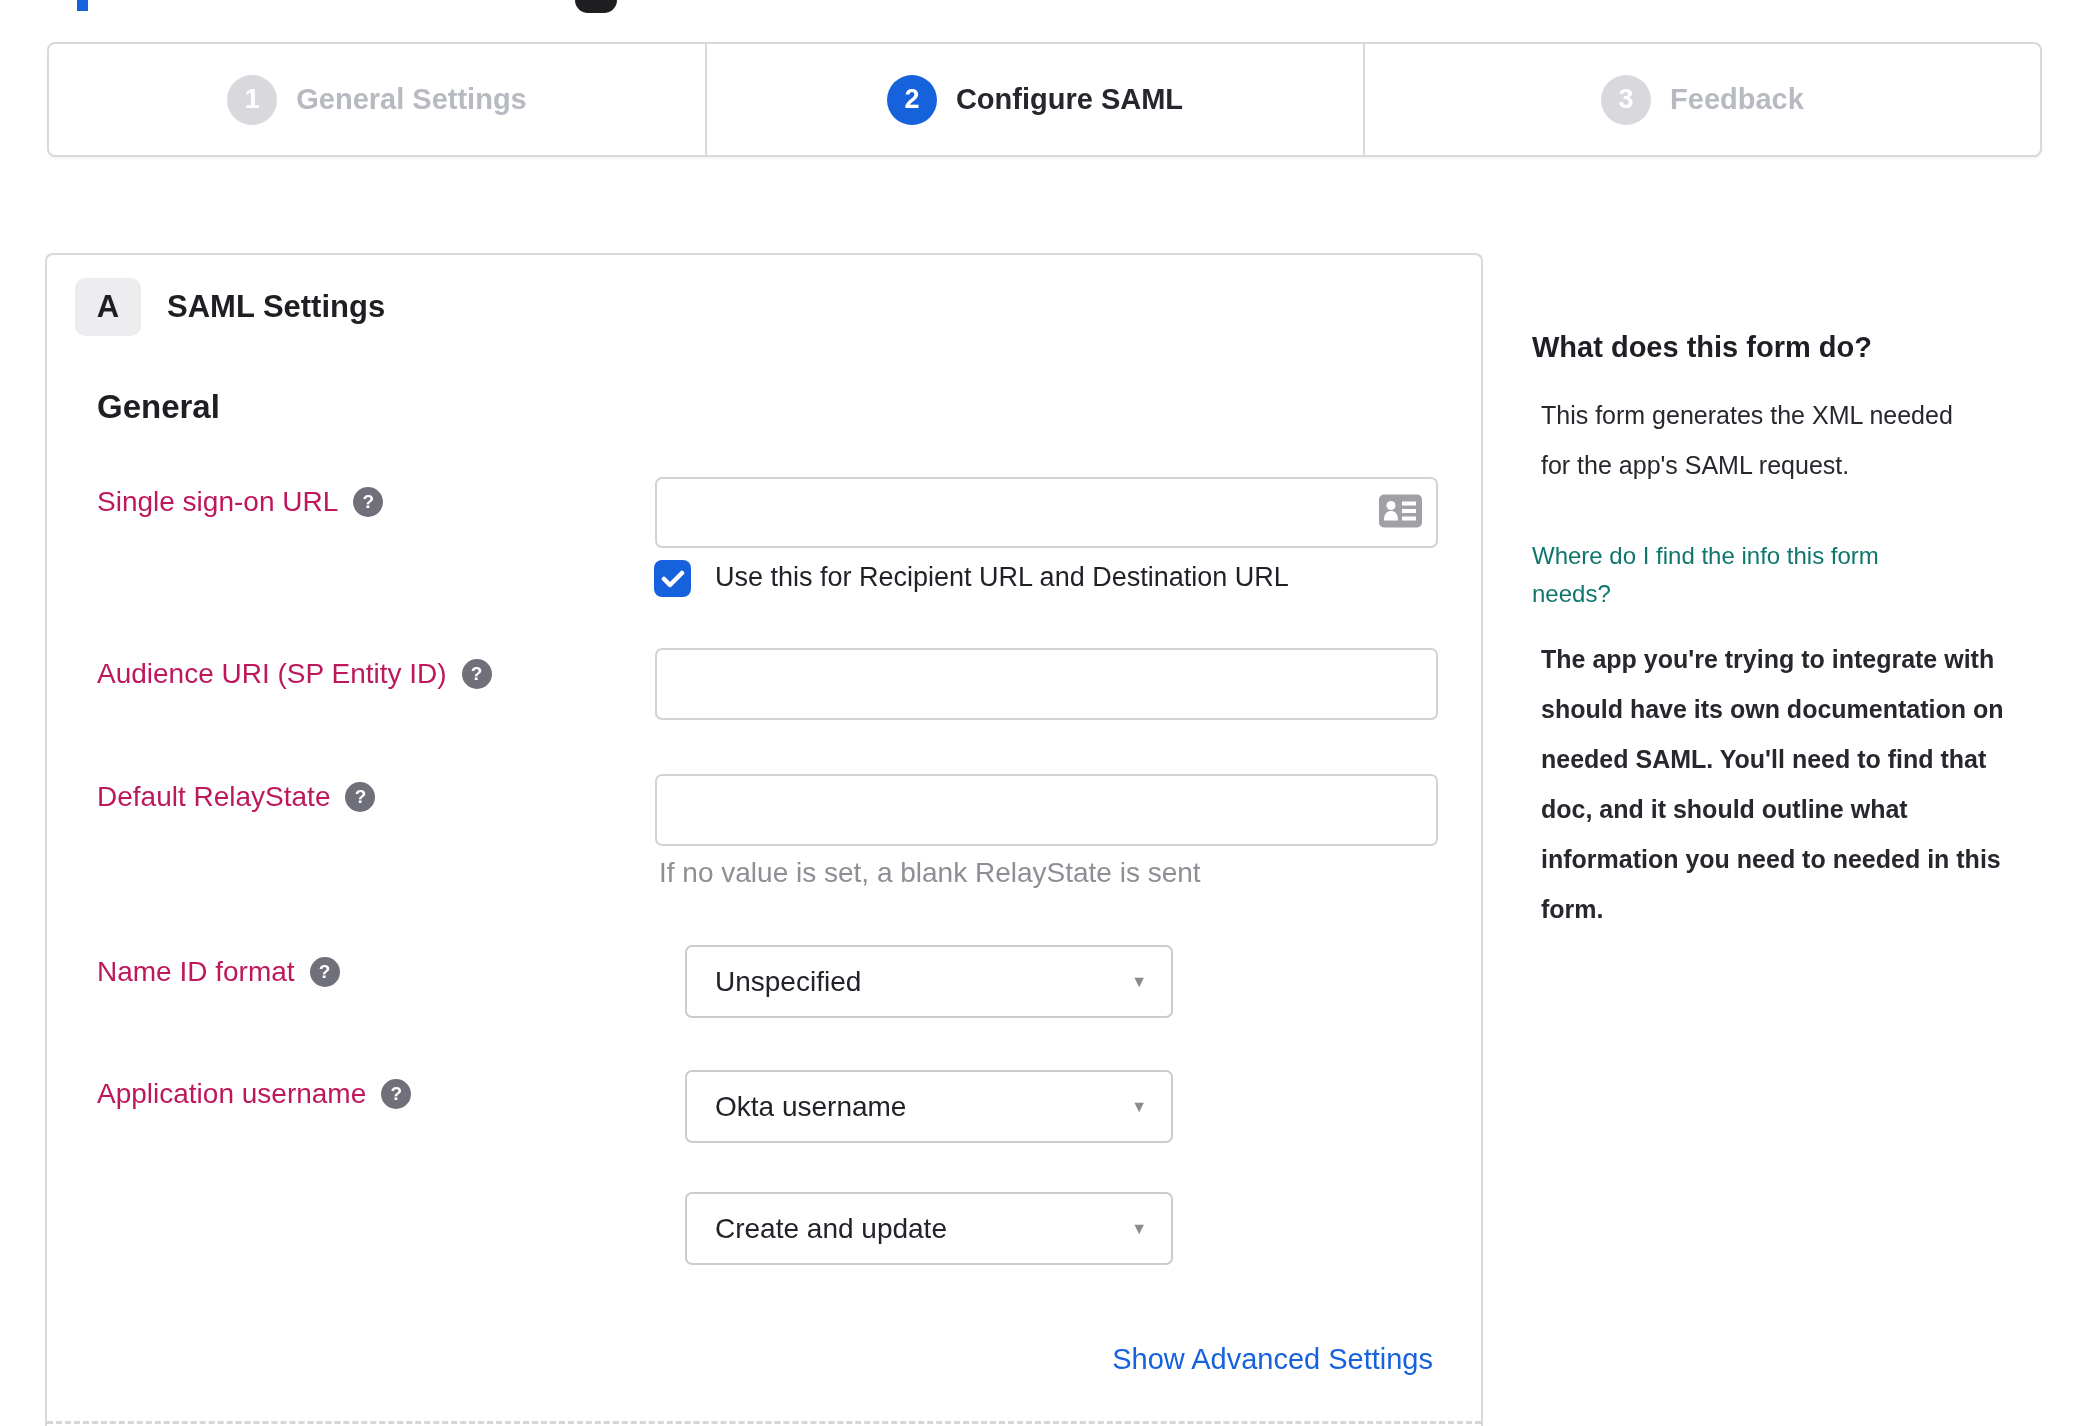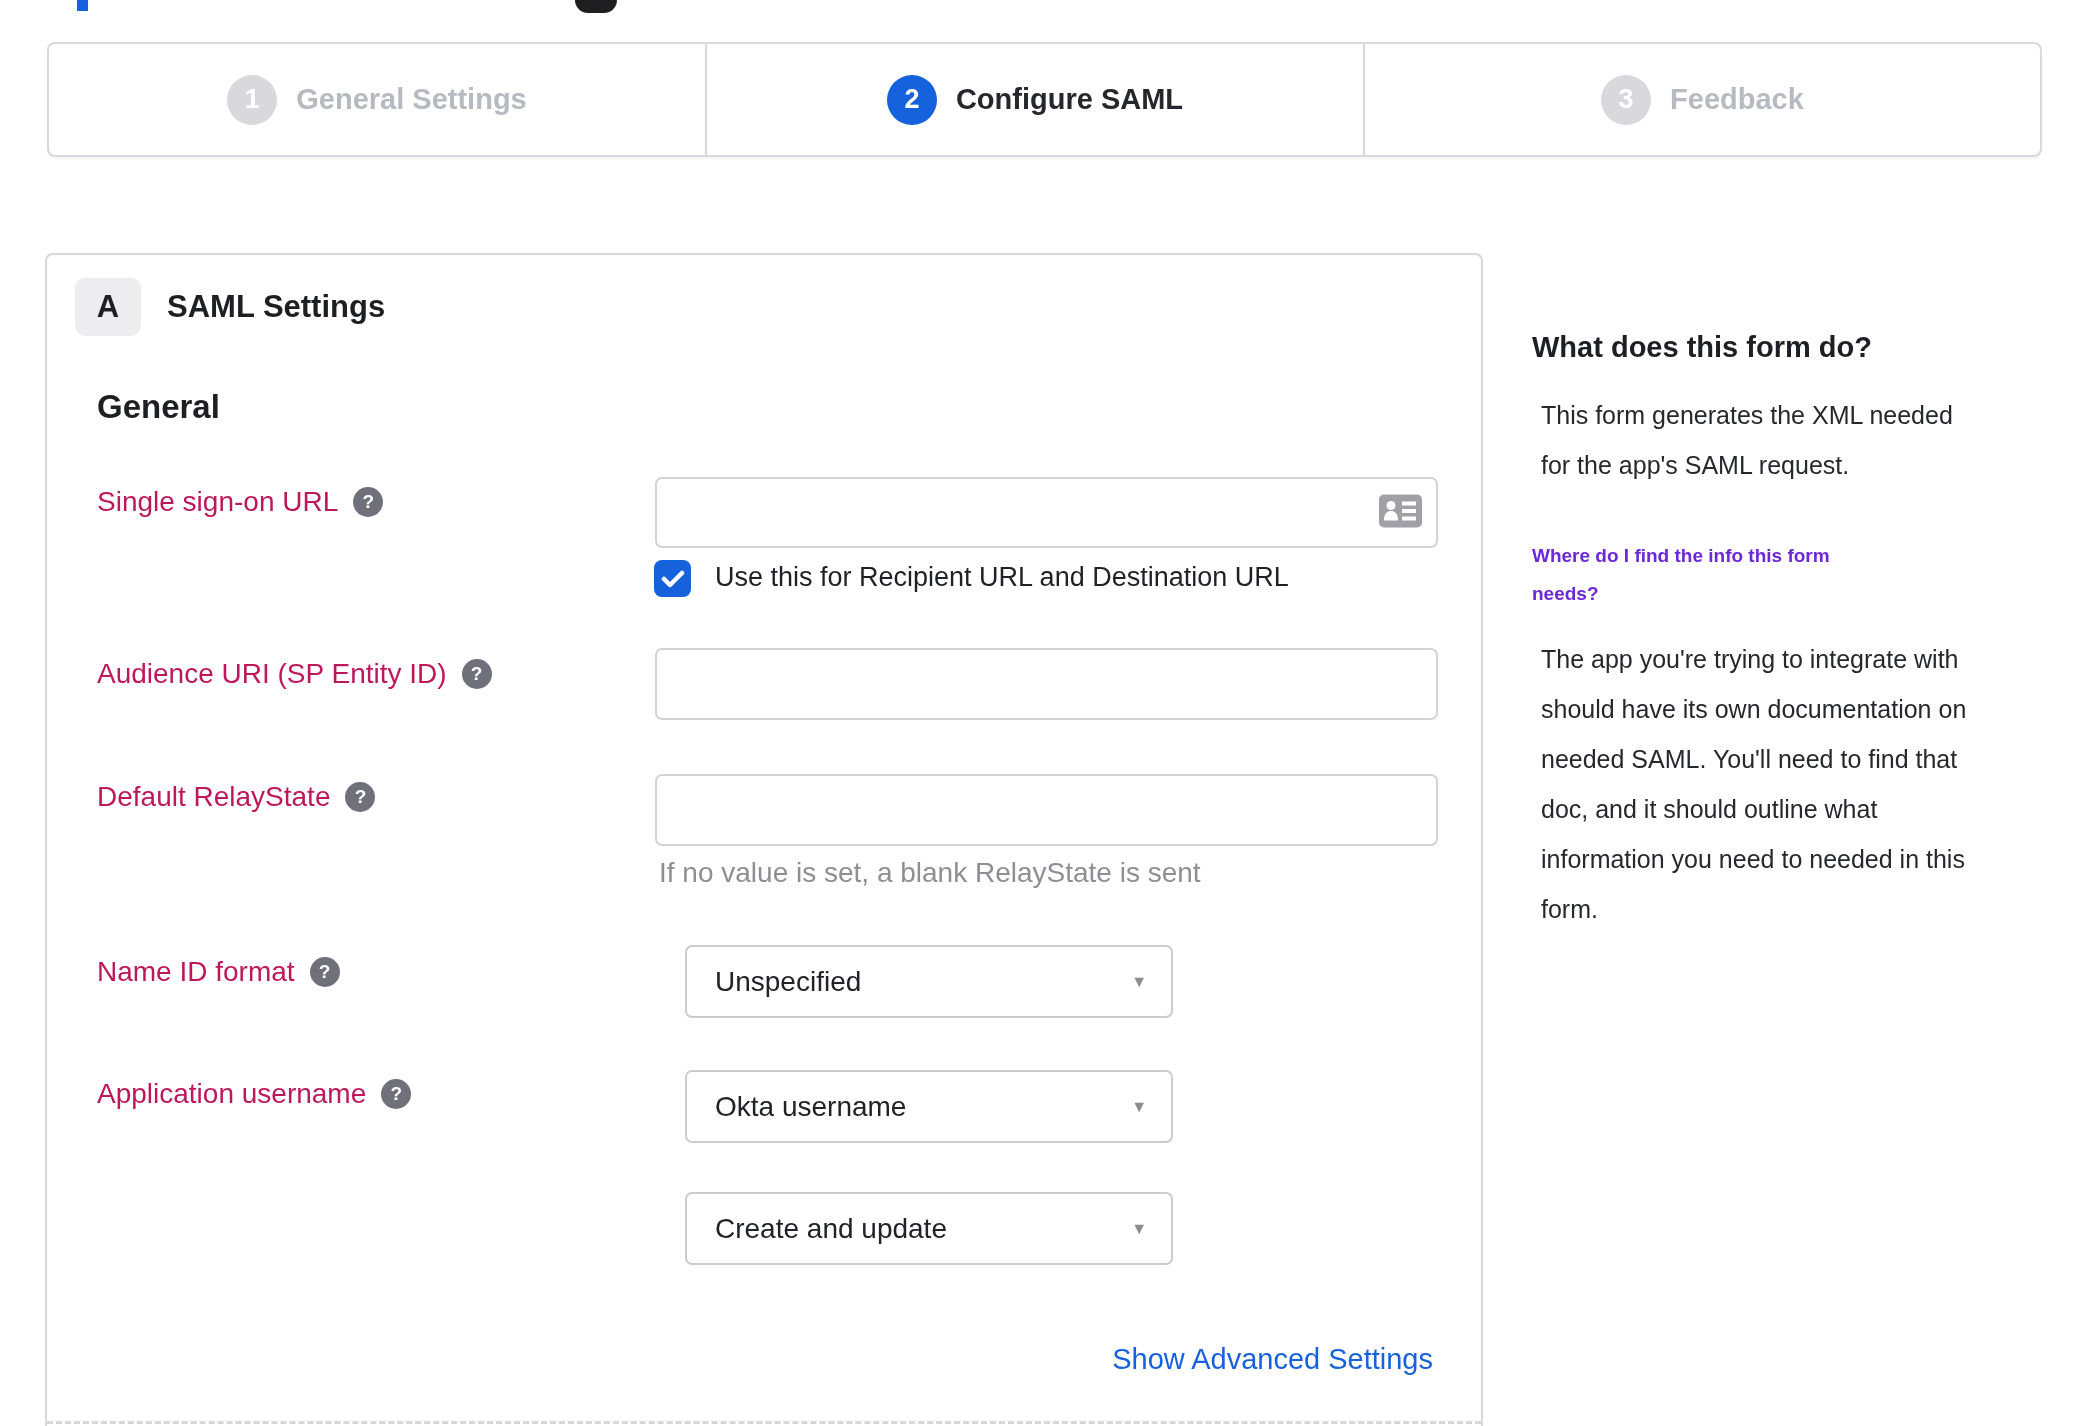--- a/index.html
+++ b/index.html
@@ -43,23 +43,23 @@
   .hint { left:612px; top:602px; font-size:28px; color:#8e8e95; }
 
   .adv-link { right:48px; top:1088px; font-size:29px; color:#1662dd; }
 
   .dashed { left:0; top:1166px; width:100%; border-top:3px dashed #d7d7db; }
 
   
   .sidebar { left:1532px; top:328px; width:552px; color:#26282e; }
   .sb-h { font-size:29px; font-weight:700; line-height:38px; color:#1d1f24; }
   .sb-p { font-size:25px; line-height:50px;margin-left:9px; }
-  .sb-h2 { font-size:19px; font-weight:700; line-height:38px; color:#6d28d9; margin-top:47px; }
+  .sb-h2 { font-size:24px; font-weight:400; line-height:38px; color:#0f766e; margin-top:47px; }
   .p1 { margin-top:24px; }
-  .p2 { margin-top:21px; }
+  .p2 { margin-top:21px;font-weight:bold; }
 </style>
 </head>
 <body>
 
 <div class="abs cut-blue"></div>
 <div class="abs cut-black"></div>
 
 <div class="abs stepper">
   <div class="step step1">
     <div class="step-circle">1</div>

